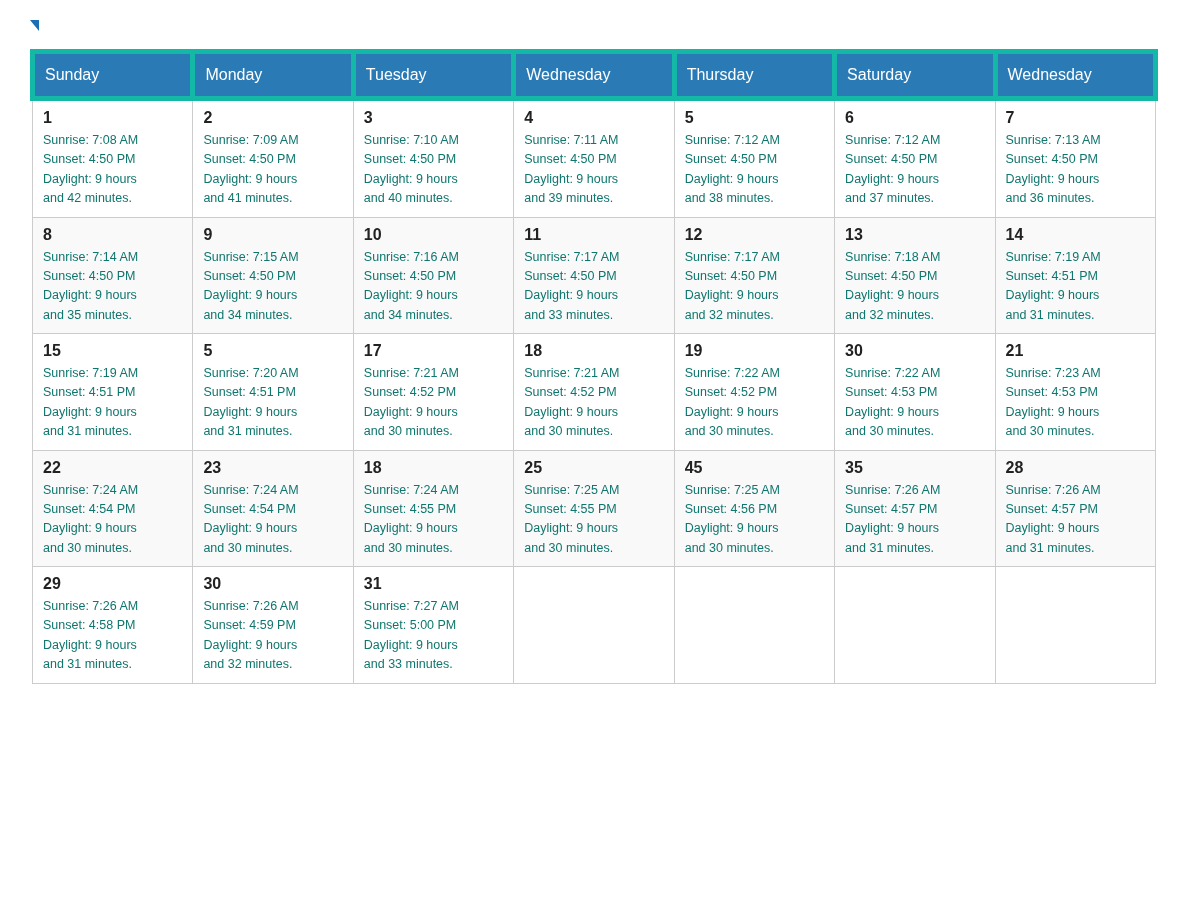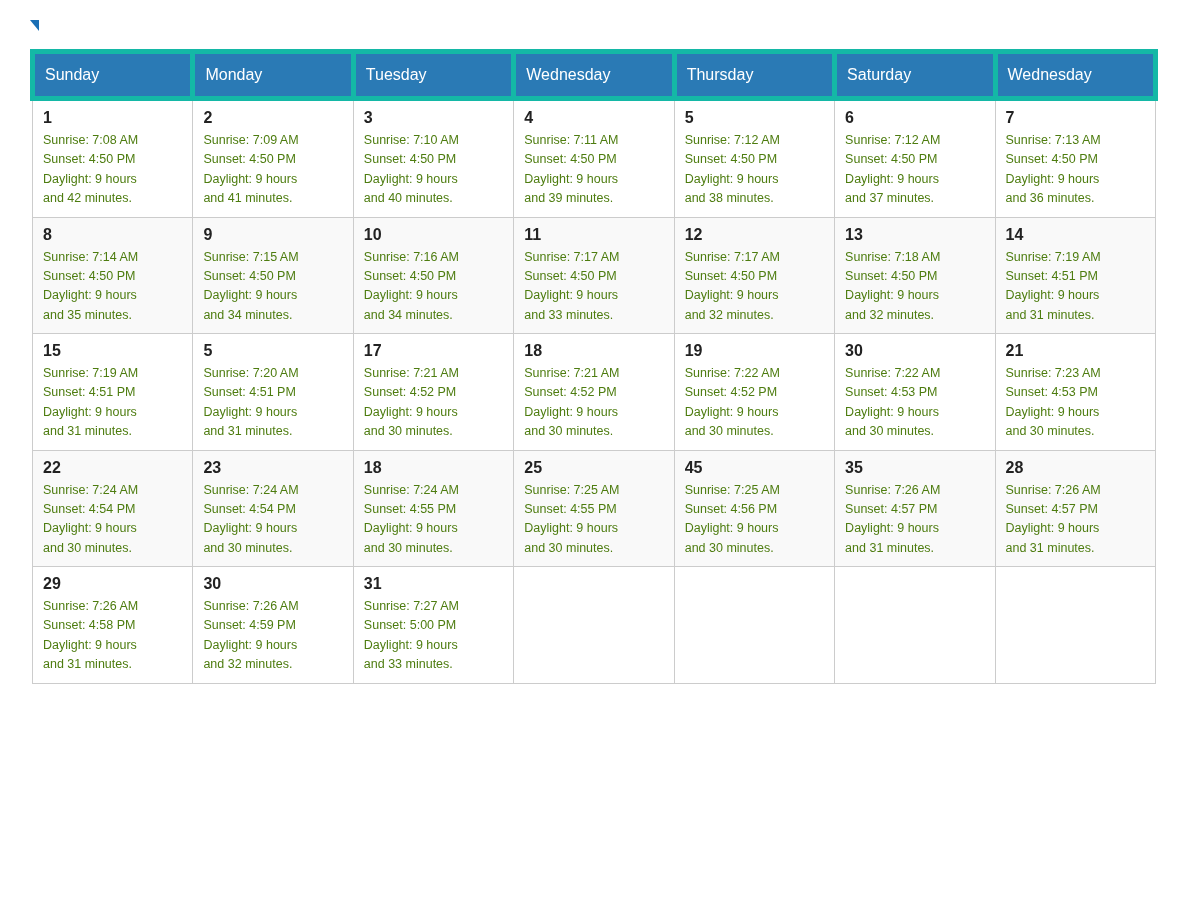--- a/index.html
+++ b/index.html
@@ -75,21 +75,21 @@
     }
     .day-number {
       font-size: 16px;
       font-weight: bold;
       color: #222;
       margin-bottom: 4px;
       display: block;
     }
     .day-info {
       font-size: 12.5px;
-      color: #4d7c0f;
+      color: #0f766e;
       line-height: 1.55;
     }
     .empty-cell {
       background: #fff;
     }
     .logo-line2 {
       display: flex;
       align-items: center;
     }
     .logo-triangle {

